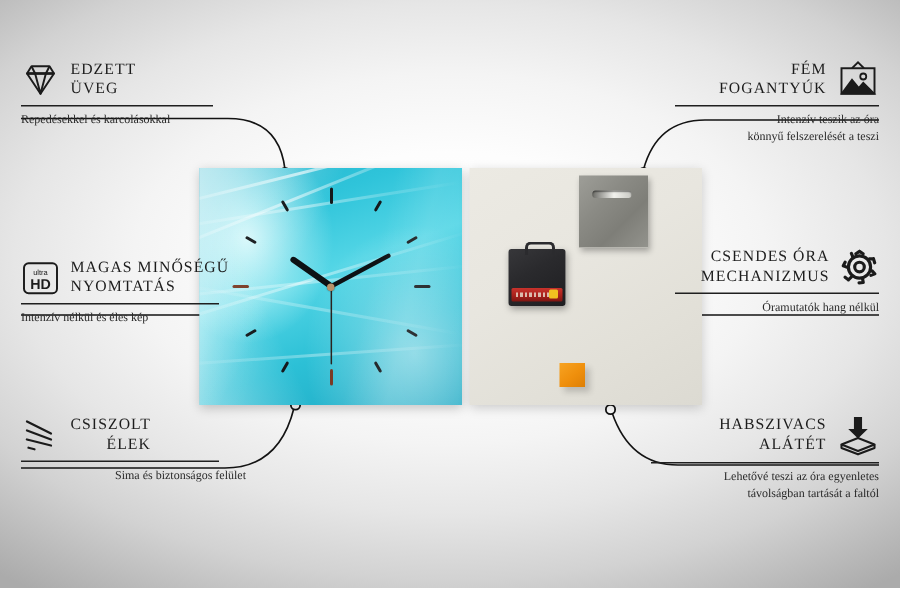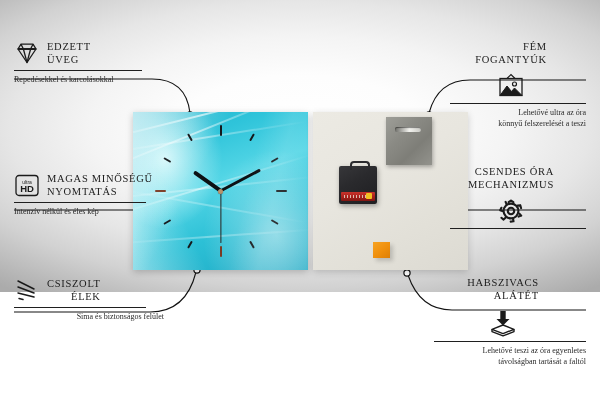--- a/index.html
+++ b/index.html
@@ -8,21 +8,21 @@
   }
   body {
     width: 600px;
     height: 400px;
     overflow: hidden;
     font-family: "Liberation Serif", serif;
   }
   #stage {
     position: relative;
     width: 600px;
-    height: 292px;
+    height: 392px;
     background:
       radial-gradient(ellipse 78% 70% at 50% 44%,
         #ffffff 0%,
         #fdfdfd 26%,
         #f4f4f4 45%,
         #e6e6e6 62%,
         #d2d2d2 78%,
         #b9b9b9 92%,
         #ababab 100%);
   }
@@ -185,21 +185,21 @@
     background: #1f1f1f;
   }
   .head-row {
     display: flex;
     align-items: center;
     gap: 7px;
   }
   .ico { flex: none; display: block; }
 
   .left .head-row { justify-content: flex-start; }
-  .right .head-row { justify-content: flex-end; flex-direction: column; }
+  .right .head-row { justify-content: flex-end; }
   .right .title, .right .desc { text-align: right; }
 
   svg { display: block; overflow: visible; }
   .lines { position: absolute; left: 0; top: 0; width: 600px; height: 400px; pointer-events: none; }
 </style>
 </head>
 <body>
 
 <div id="stage">
 
@@ -341,21 +341,21 @@
       <span class="ico">
         <svg width="28" height="26" viewBox="0 0 28 26">
           <path d="M10,5.5 L14,1.5 L18,5.5" fill="none" stroke="#1b1b1b" stroke-width="1.2"></path>
           <rect x="3" y="5.5" width="22" height="17" fill="none" stroke="#1b1b1b" stroke-width="1.3"></rect>
           <circle cx="17.5" cy="11" r="2" fill="none" stroke="#1b1b1b" stroke-width="1.2"></circle>
           <path d="M3,22.5 L10,13 L14.5,18.5 L17.5,15 L25,22.5 Z" fill="#1b1b1b" stroke="#1b1b1b" stroke-width="1"></path>
         </svg>
       </span>
     </div>
     <div class="rule" style="margin:4px 0 4px auto; width:136px;"></div>
-    <div class="desc">Lehetővé ultra az óra</div>
+    <div class="desc">Intenzív teszik az óra</div>
     <div class="desc">könnyű felszerelését a teszi</div>
   </div>
 
   <div class="callout right" style="left:436px; top:165px; width:150px;">
     <div class="head-row">
       <div>
         <div class="title">CSENDES ÓRA</div>
         <div class="title">MECHANIZMUS</div>
       </div>
       <span class="ico">
@@ -368,20 +368,21 @@
                      M5.6,21.6 L7.5,19.8 M5.6,21.6 L3.4,19.8
                      M2.2,12.2 L4.4,13.1 M2.2,12.2 L3.4,9.8
                      M7.6,3.9 L8.6,6.4"></path>
             <circle cx="13" cy="13" r="7.4"></circle>
             <circle cx="13" cy="13" r="3.2"></circle>
           </g>
         </svg>
       </span>
     </div>
     <div class="rule" style="margin:4px 0 4px auto; width:136px;"></div>
+    <div class="desc">Óramutatók hang nélkül</div>
     <div class="desc"></div>
   </div>
 
   <div class="callout right" style="left:420px; top:276px; width:166px;">
     <div class="head-row">
       <div>
         <div class="title">HABSZIVACS</div>
         <div class="title">ALÁTÉT</div>
       </div>
       <span class="ico">

